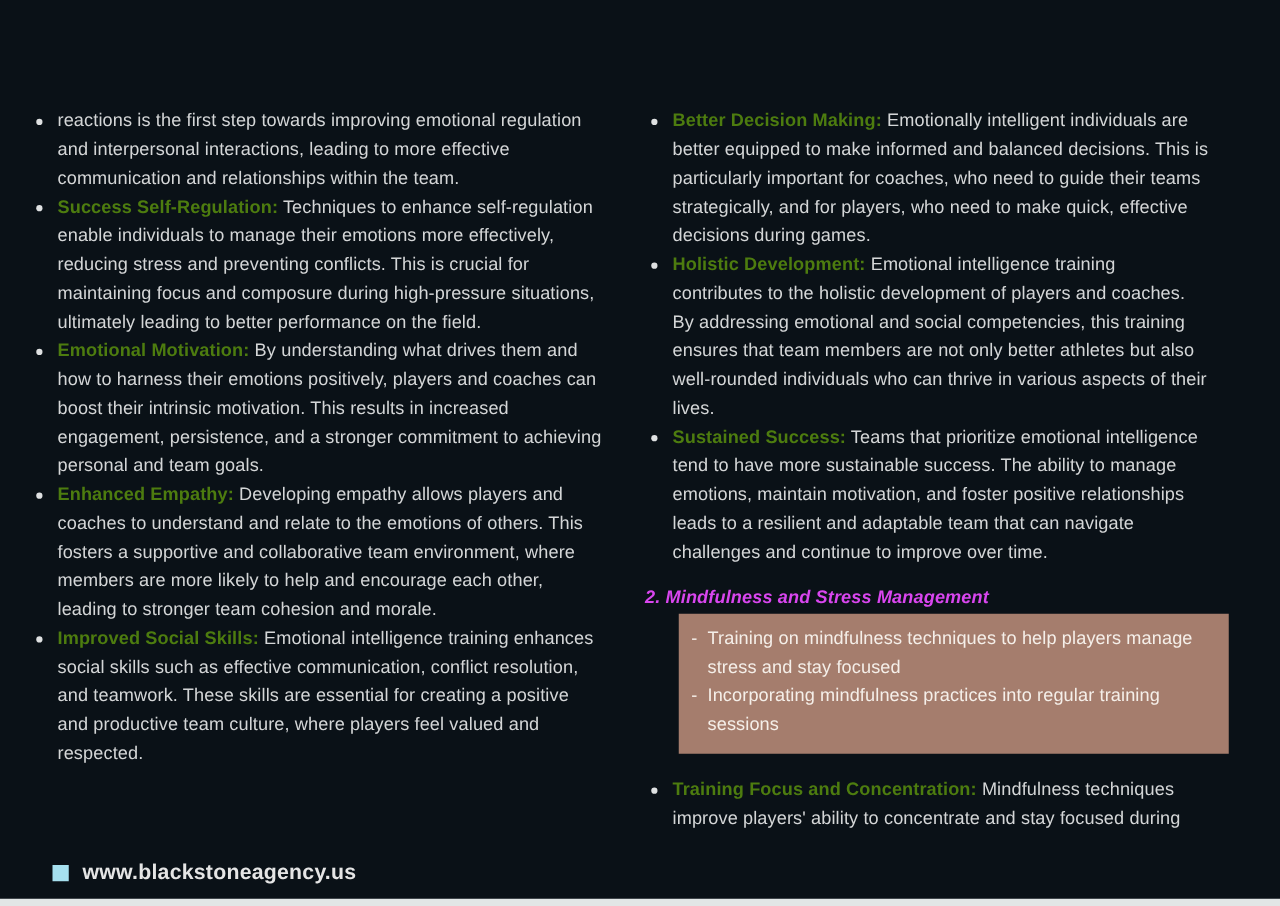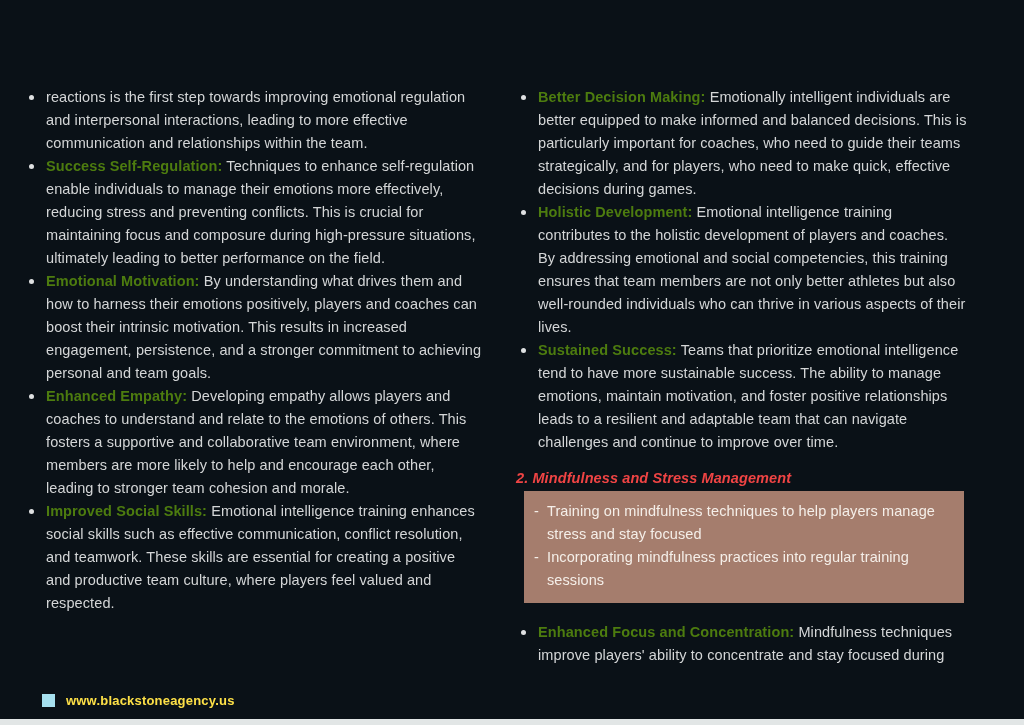--- a/index.html
+++ b/index.html
@@ -55,29 +55,29 @@
     border-radius: 50%;
     background: #dfe1e2;
   }
   .b {
     font-weight: bold;
     color: #4d7c0f;
   }
   .section-heading {
     font-weight: bold;
     font-style: italic;
-    color: #ef4444;
+    color: #d946ef;
     font-size: 14.5px;
     line-height: 23px;
     margin: 13px 0 1px 0;
   }
   .highlight-box {
     box-sizing: border-box;
     width: 440px;
-    margin-left: 8px;
+    margin-left: 27px;
     background: #a57d6d;
     color: #f5efe9;
     padding: 9px 14px 11px 9px;
   }
   .dash-item {
     position: relative;
     padding-left: 14px;
   }
   .dash-item::before {
     content: "-";
@@ -95,23 +95,23 @@
     display: flex;
     align-items: center;
     gap: 11px;
   }
   .footer-square {
     width: 13px;
     height: 13px;
     background: #a6e0ef;
   }
   .footer-text {
-    color: #fde047;
+    color: #e5e5e5;
     font-weight: bold;
-    font-size: 13px;
+    font-size: 17px;
     letter-spacing: 0.2px;
     text-align: center;
   }
 </style>
 </head>
 <body>
 
 <div class="page">
 
   <div class="content">
@@ -134,21 +134,21 @@
       </ul>
 
       <div class="section-heading">2. Mindfulness and Stress Management</div>
 
       <div class="highlight-box">
         <div class="dash-item">Training on mindfulness techniques to help players manage stress and stay focused</div>
         <div class="dash-item">Incorporating mindfulness practices into regular training sessions</div>
       </div>
 
       <ul class="bullets after-box">
-        <li class="bullet-item"><span class="b">Enhanced Focus and Concentration:</span> <span>Mindfulness techniques improve players' ability to concentrate and stay focused during</span></li>
+        <li class="bullet-item"><span class="b">Training Focus and Concentration:</span> <span>Mindfulness techniques improve players' ability to concentrate and stay focused during</span></li>
       </ul>
     </div>
 
   </div>
 
   <div class="footer">
     <div class="footer-square"></div>
     <span class="footer-text">www.blackstoneagency.us</span>
   </div>
 

